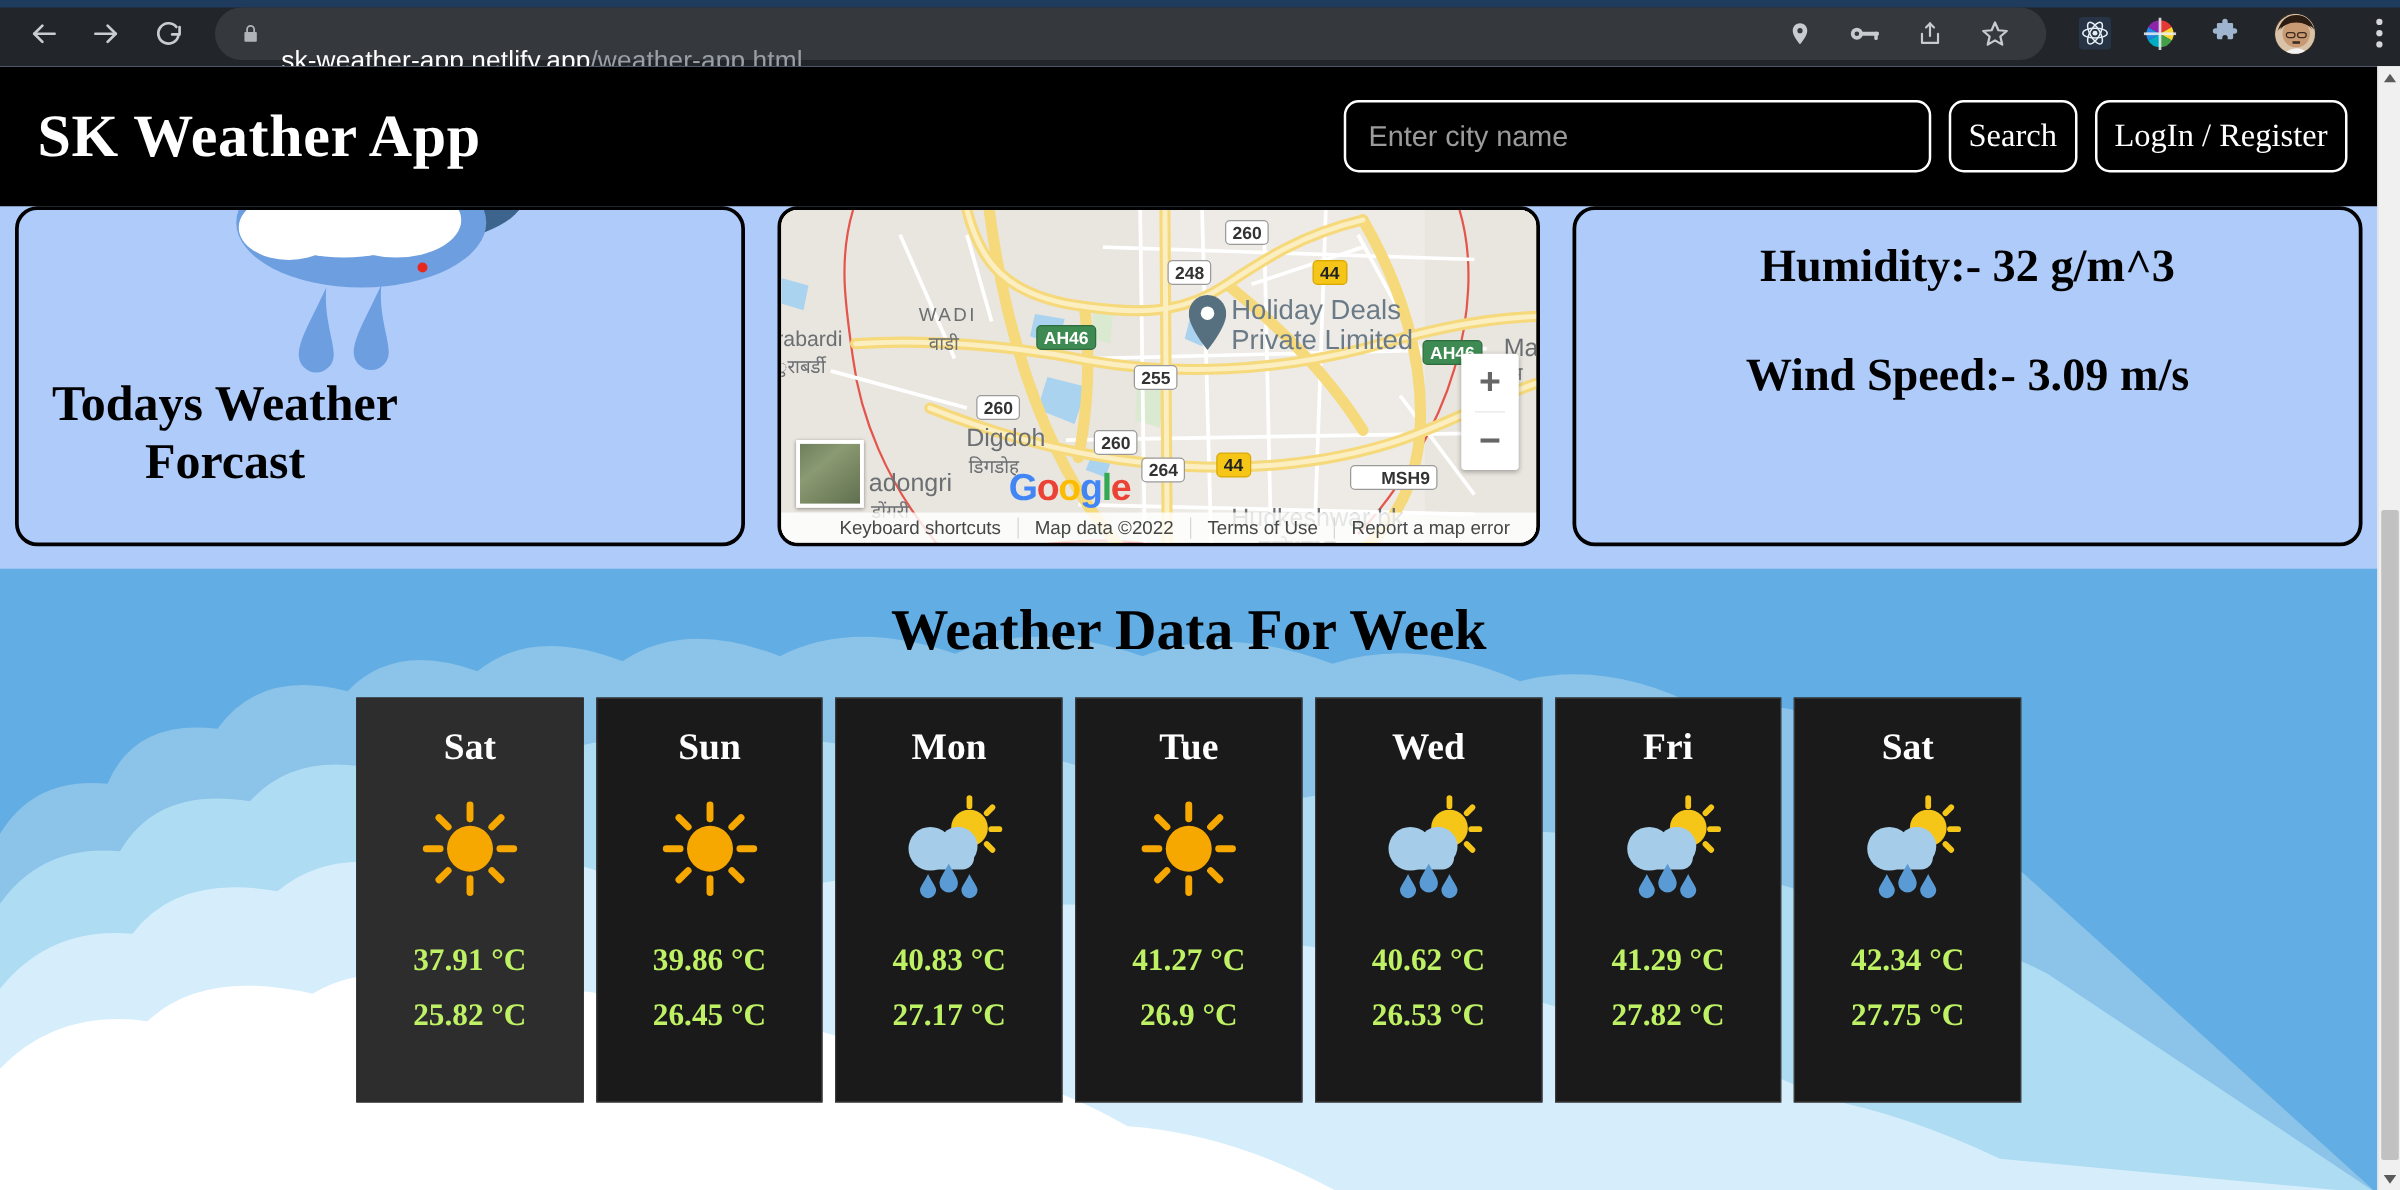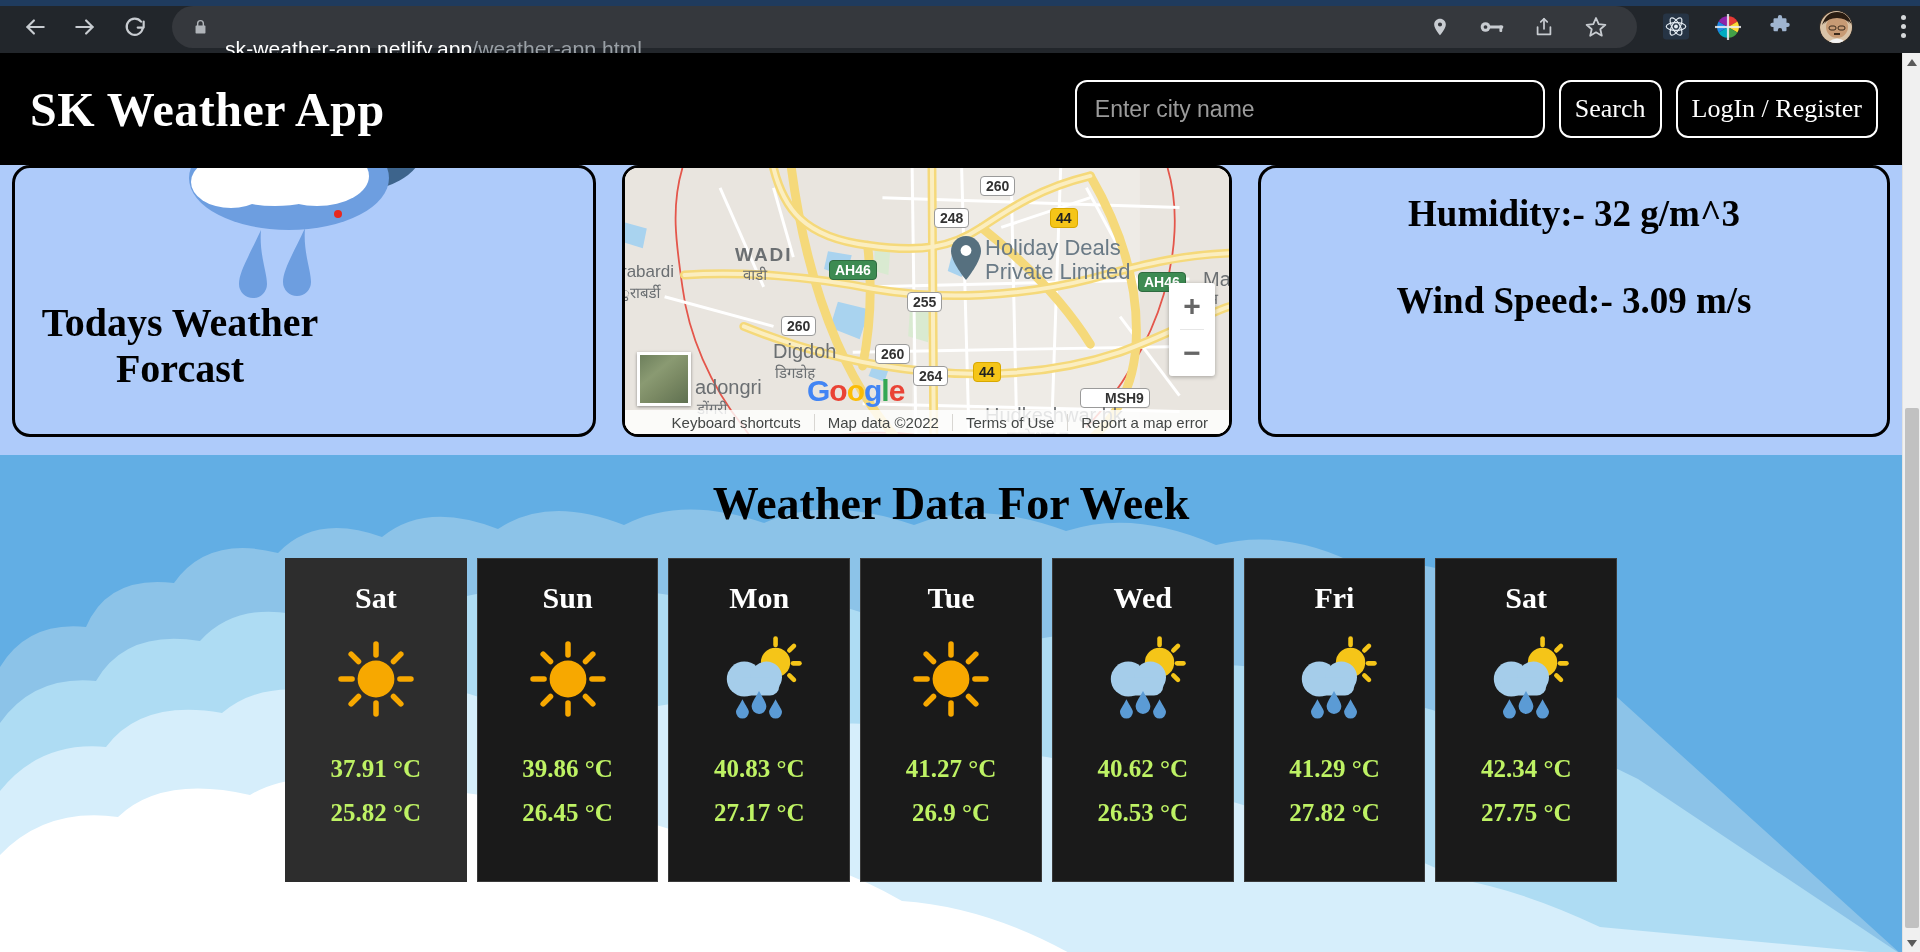--- a/index.html
+++ b/index.html
@@ -180,21 +180,21 @@
     position: absolute; background: #fff; border: 1.5px solid #9a9a9a;
     border-radius: 4px; font-size: 14px; font-weight: bold; color: #333;
     padding: 1px 5px; font-family: "Liberation Sans", sans-serif;
   }
   .shield-green { background:#3d8b52; border-color:#2f6b3f; color:#fff; }
   .shield-yellow { background:#f5c518; border-color:#d8a800; color:#222; }
   .map-label {
     position: absolute; color: #6b6f72; font-size: 17px;
     font-family: "Liberation Sans", sans-serif; white-space: nowrap;
   }
-  .map-label.big { font-size: 19px; letter-spacing: 2px; font-weight: bold; }
+  .map-label.big { font-size: 15px; letter-spacing: 2px; }
   .map-label.dev { font-size: 15px; }
   .map-poi { color:#6a7a86; font-size: 22px; line-height: 1.1; }
 
   
   #week-section {
     position: relative; height: 500px; overflow: hidden;
     background: #62aee4;
   }
   #clouds-bg { position:absolute; inset:0; width:100%; height:100%; }
   #week-title {
@@ -447,21 +447,21 @@
 
       <div class="shield" style="left:355px;top:8px;">260</div>
       <div class="shield" style="left:277px;top:40px;margin-left:32px;">248</div>
       <div class="shield shield-yellow" style="left:425px;top:40px;">44</div>
       <div class="shield shield-green" style="left:204px;top:92px;">AH46</div>
       <div class="shield" style="left:282px;top:124px;">255</div>
       <div class="shield" style="left:156px;top:148px;">260</div>
       <div class="shield" style="left:250px;top:176px;">260</div>
       <div class="shield" style="left:288px;top:198px;">264</div>
       <div class="shield shield-yellow" style="left:348px;top:194px;">44</div>
-      <div class="shield" style="left:455px;top:220px;padding-left:24px;">MSH9</div>
+      <div class="shield" style="left:455px;top:204px;padding-left:24px;">MSH9</div>
       <div class="shield shield-green" style="left:513px;top:104px;">AH46</div>
 
       <div class="map-label big" style="left:110px;top:76px;">WADI</div>
       <div class="map-label dev" style="left:118px;top:96px;">वाडी</div>
       <div class="map-label" style="left:-4px;top:94px;">rabardi</div>
       <div class="map-label dev" style="left:-4px;top:114px;">ुराबर्डी</div>
       <div class="map-label" style="left:148px;top:172px;font-size:20px;">Digdoh</div>
       <div class="map-label dev" style="left:150px;top:194px;">डिगडोह</div>
       <div class="map-label" style="left:70px;top:208px;font-size:20px;">adongri</div>
       <div class="map-label dev" style="left:72px;top:230px;">डोंगरी</div>

